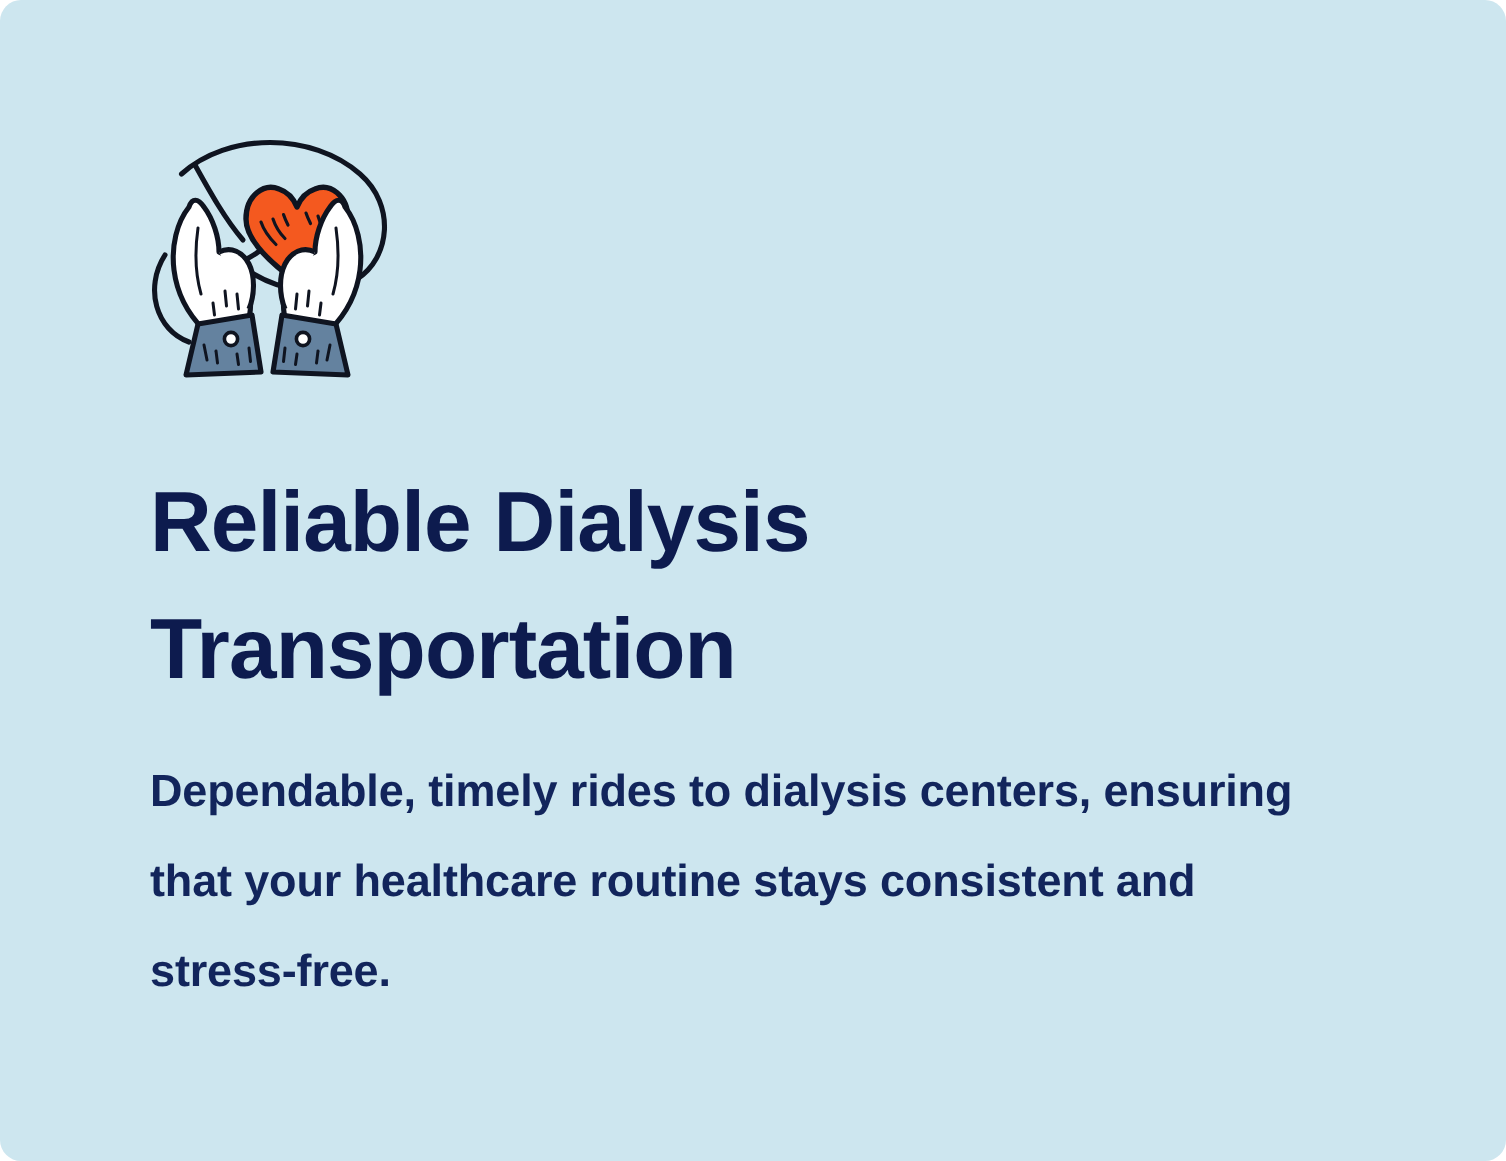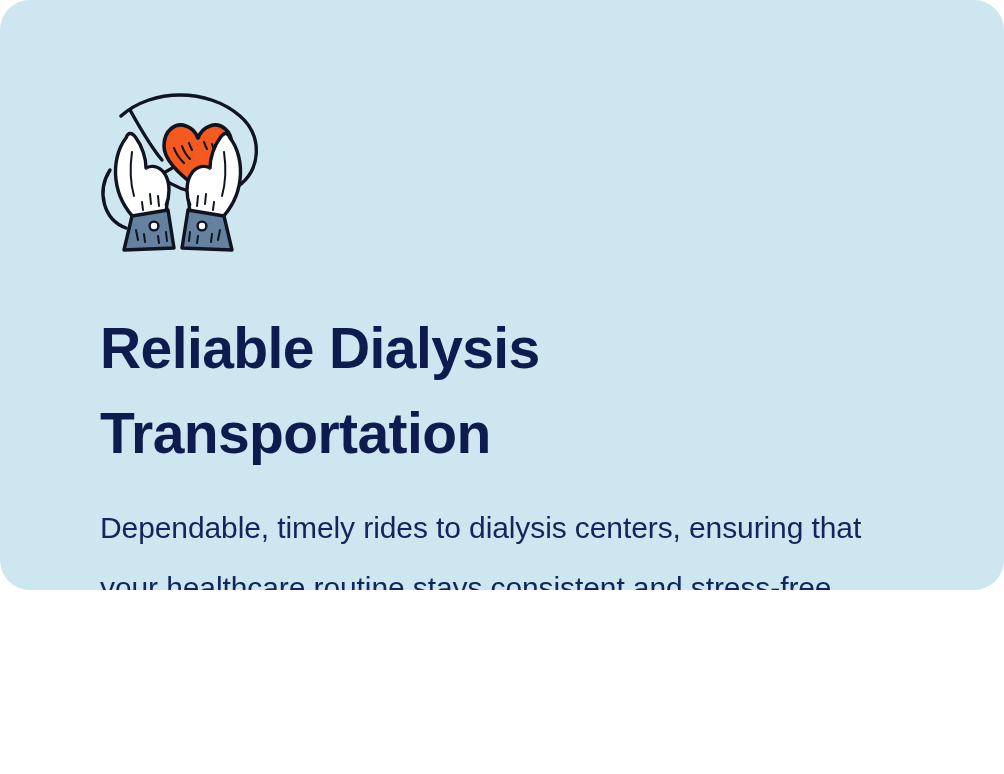--- a/index.html
+++ b/index.html
@@ -12,23 +12,23 @@
     width: 1004px;
     height: 774px;
     overflow: hidden;
     font-family: "Liberation Sans", sans-serif;
   }
 
   #feature-card {
     position: relative;
     box-sizing: border-box;
     width: 1004px;
-    height: 590px;
+    height: 774px;
     background: #cde6ef;
-    border-radius: 30px;
+    border-radius: 14px;
     overflow: hidden;
   }
 
   
   #card-illustration {
     position: absolute;
     left: 88px;
     top: 86px;
     width: 180px;
     height: 168px;
@@ -57,21 +57,21 @@
     letter-spacing: -0.6px;
     max-width: 540px;
   }
 
   #card-description {
     margin: 0;
     padding-top: 22px;
     color: #12255c;
     font-family: "Liberation Sans", sans-serif;
     font-size: 30px;
-    font-weight: 400;
+    font-weight: 700;
     line-height: 60px;
     letter-spacing: -0.1px;
     max-width: 775px;
   }
 </style>
 </head>
 <body>
 
 <div id="feature-card">
 

